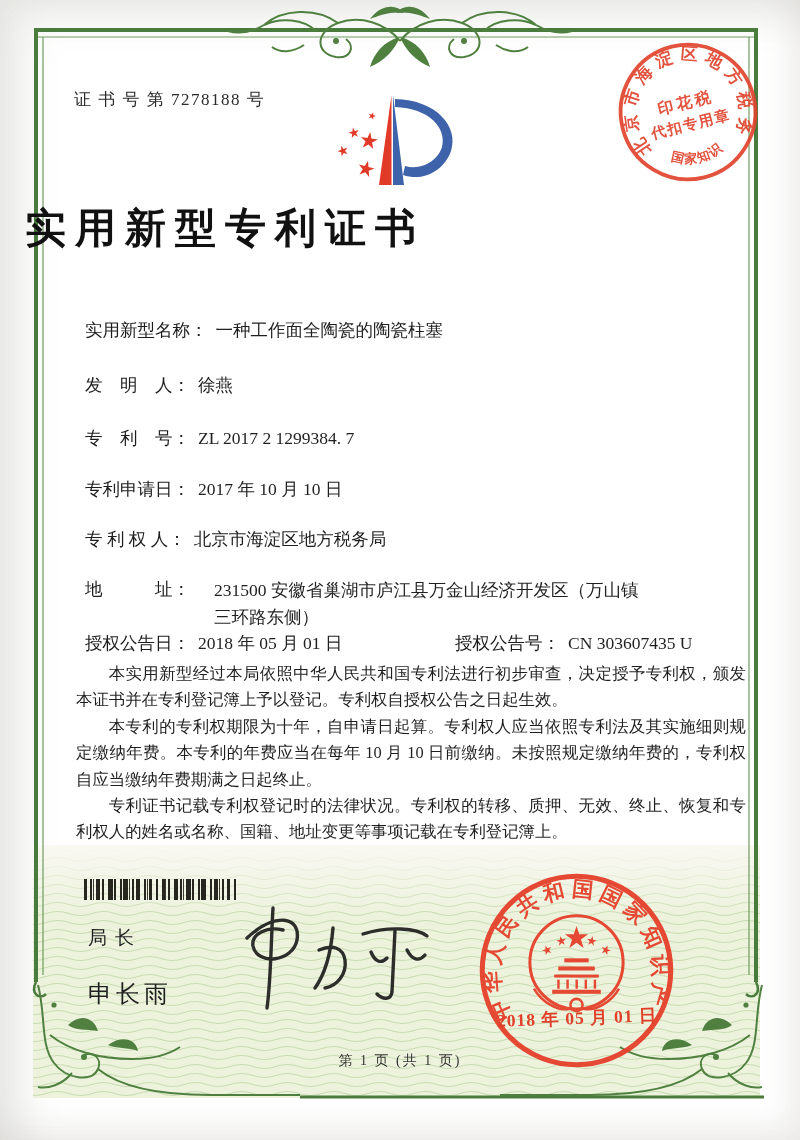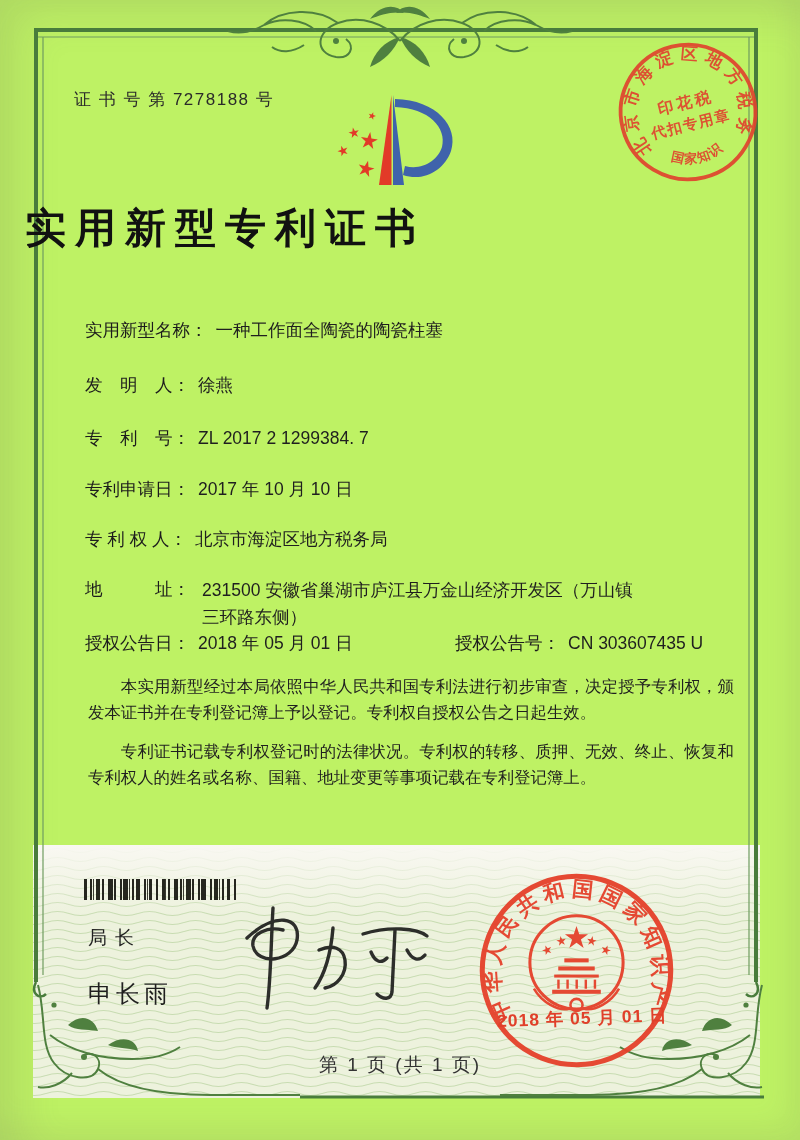--- a/index.html
+++ b/index.html
@@ -1,44 +1,44 @@
 <!DOCTYPE html>
 <html><head>
 <meta charset="utf-8">
 <style>
   html,body{margin:0;padding:0;background:#e9e7df;}
   .page{
     position:relative;width:800px;height:1140px;margin:0 auto;
-    background:#bef264;overflow:hidden;
-    font-family:Liberation Sans, sans-serif;color:#1f1f1f;
+    background:#ffffff;overflow:hidden;
+    font-family:Liberation Serif, serif;color:#1f1f1f;
     box-shadow:inset 22px 16px 38px rgba(115,110,95,.16), inset -12px -14px 30px rgba(115,110,95,.10);
   }
   .abs{position:absolute;}
   .cert-no{left:74px;top:88px;font-size:17px;letter-spacing:1.5px;color:#2a2a2a;}
   .title{left:0;top:201px;width:100%;text-align:left;font-size:41px;font-weight:700;
          letter-spacing:9px;color:#111;margin-left:25px;}
   .row{left:85px;font-size:17.5px;white-space:nowrap;}
   .row .lbl{color:#1c1c1c;}
   .row .val{margin-left:8px;}
-  .addr-val{display:inline-block;vertical-align:top;margin-left:12px;white-space:normal;width:505px;line-height:27px;}
+  .addr-val{display:inline-block;vertical-align:top;margin-left:24px;white-space:normal;width:505px;line-height:27px;}
   .addr-val span{display:block;}
   .grant2{position:absolute;left:370px;top:0;}
   .paras{left:76px;top:661px;width:670px;font-size:16.4px;line-height:26.4px;text-align:justify;}
-  .paras p{margin:12px;text-indent:2em;}
+  .paras p{margin:0;text-indent:2em;}
   .barcode{left:84px;top:879px;width:152px;height:21px;
     background:
       repeating-linear-gradient(90deg,#15150f 0 2px,rgba(0,0,0,0) 2px 6px),
       repeating-linear-gradient(90deg,#15150f 0 3px,rgba(0,0,0,0) 3px 13px),
       repeating-linear-gradient(90deg,#2a2a22 0 1px,rgba(0,0,0,0) 1px 9px);
     opacity:.92;}
   .director-title{left:88px;top:925px;font-size:19px;letter-spacing:8px;}
   .director-name{left:88px;top:978px;font-size:24px;letter-spacing:4px;}
   .seal-date{left:497px;top:1006px;font-size:17.5px;color:#e0402a;letter-spacing:1px;
              transform:rotate(-2deg);font-weight:700;z-index:6;}
-  .footer{left:0;top:1052px;width:100%;text-align:center;font-size:19px;color:#333;letter-spacing:2px;}
+  .footer{left:0;top:1052px;width:100%;text-align:center;font-size:14px;color:#333;letter-spacing:2px;}
   .layer{left:0;top:0;pointer-events:none;}
   .tax-seal{left:612px;top:36px;transform:rotate(-14deg);opacity:.93;z-index:5;}
   .main-seal{left:463px;top:857px;opacity:.95;z-index:5;}
   .logo{left:325px;top:85px;}
   .signature{left:205px;top:900px;z-index:4;}
   .z2{z-index:2;}
 </style>
 </head>
 <body>
 
@@ -160,20 +160,21 @@
   </div>
   <div class="abs row z2" style="top:631px;width:670px">
     <span class="lbl">授权公告日</span><span>：</span><span class="val">2018 年 05 月 01 日</span>
     <span class="grant2">
       <span class="lbl">授权公告号</span><span>：</span><span class="val">CN 303607435 U</span>
     </span>
   </div>
 
   <div class="abs paras z2">
     <p>本实用新型经过本局依照中华人民共和国专利法进行初步审查，决定授予专利权，颁发本证书并在专利登记簿上予以登记。专利权自授权公告之日起生效。</p>
+    <p>本专利的专利权期限为十年，自申请日起算。专利权人应当依照专利法及其实施细则规定缴纳年费。本专利的年费应当在每年 10 月 10 日前缴纳。未按照规定缴纳年费的，专利权自应当缴纳年费期满之日起终止。</p>
     <p>专利证书记载专利权登记时的法律状况。专利权的转移、质押、无效、终止、恢复和专利权人的姓名或名称、国籍、地址变更等事项记载在专利登记簿上。</p>
   </div>
 
   <div class="abs barcode z2"></div>
 
   <div class="abs director-title z2">局长</div>
   <div class="abs director-name z2">申长雨</div>
 
   <svg class="abs signature" width="230" height="115" viewBox="0 0 230 115">
     <g fill="none" stroke="#131313" stroke-width="3.4" stroke-linecap="round" opacity="0.88">

